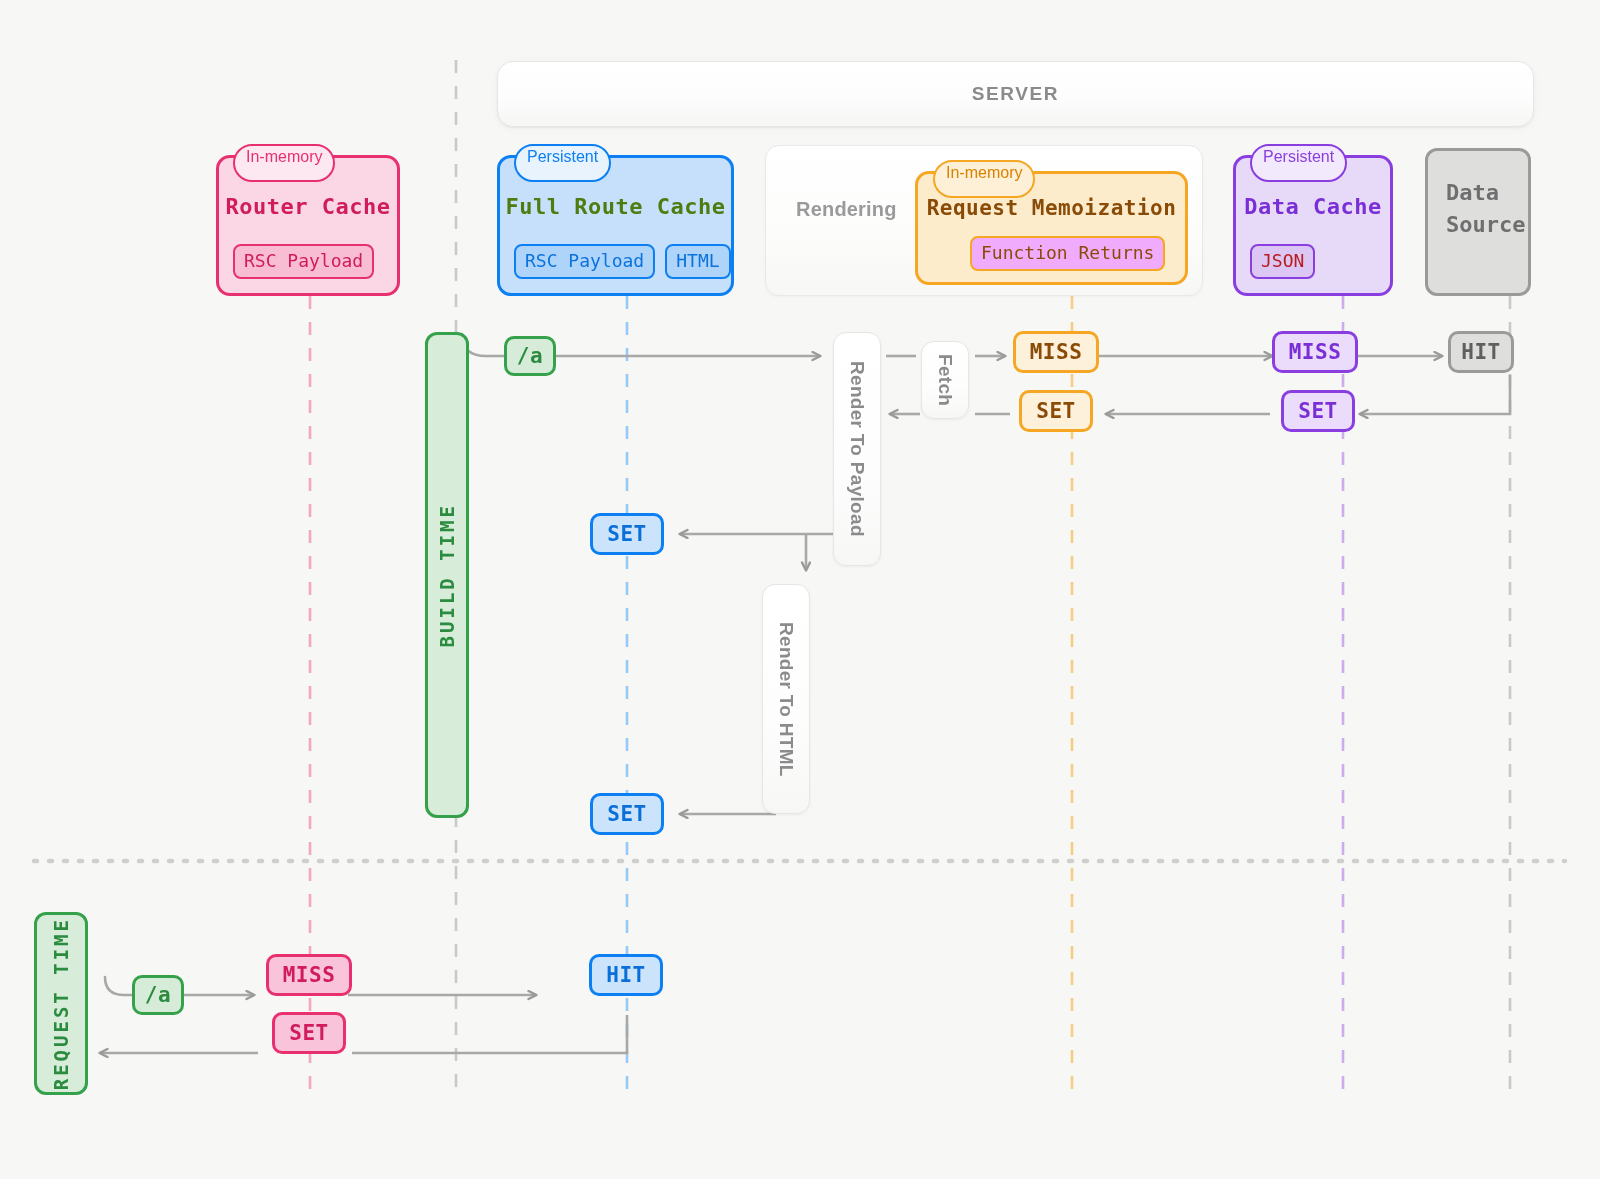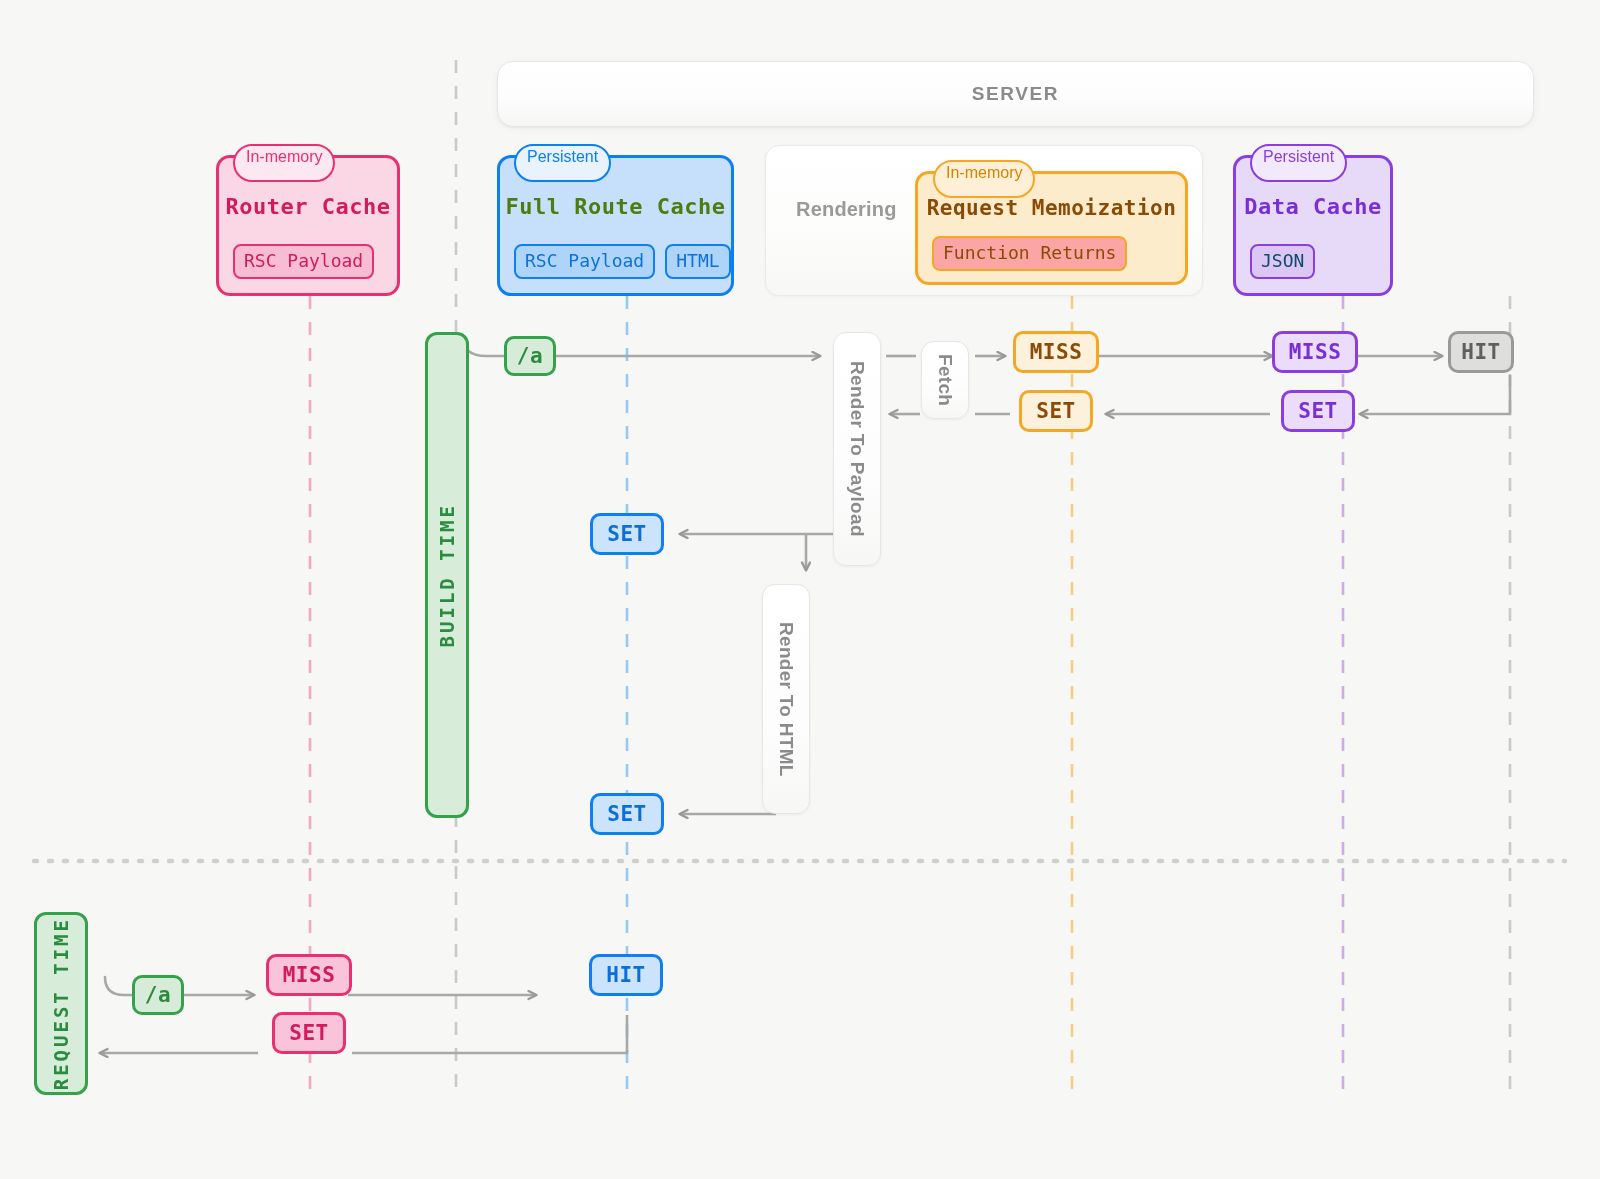--- a/index.html
+++ b/index.html
@@ -69,27 +69,27 @@
 
   
   .c-blue{border-color:#0c7ff2;background:#c6e0fb;}
   .c-blue .card-title{color:#4d7c0f;}
   .c-blue .chip{border-color:#0c7ff2;color:#0b72dd;background:#aed4fa;}
   .t-blue{border-color:#0c7ff2;color:#0c7ff2;background:#e8f3fe;}
 
   
   .c-orange{border-color:#f5a623;background:#fdeccb;}
   .c-orange .card-title{color:#8a4b06;}
-  .c-orange .chip{border-color:#f5a623;color:#8a4b06;background:#fca5a5;}
+  .c-orange .chip{border-color:#f5a623;color:#8a4b06;background:#f0abfc;margin-left:38px;}
   .t-orange{border-color:#f5a623;color:#d98200;background:#fdf0d6;}
 
   
   .c-purple{border-color:#8b3ee0;background:#e7d9f8;}
   .c-purple .card-title{color:#7a2fd6;}
-  .c-purple .chip{border-color:#8b3ee0;color:#0c4a6e;background:#dcc7f4;}
+  .c-purple .chip{border-color:#8b3ee0;color:#b91c1c;background:#dcc7f4;}
   .t-purple{border-color:#8b3ee0;color:#8b3ee0;background:#f2e9fc;}
 
   
   .c-gray{border-color:#9a9a9a;background:#dededd;border-radius:12px;}
   .c-gray .ds-title{
     position:absolute;left:18px;top:26px;right:10px;
     font-family:"DejaVu Sans Mono","Liberation Mono",monospace;
     font-size:22px;font-weight:700;color:#6f6f6f;line-height:1.45;
   }
 
@@ -245,20 +245,24 @@
   </div>
 
   <div class="card c-purple" style="left:1233px;top:155px;width:160px;height:141px;">
     <div class="badge-tag t-purple">Persistent</div>
     <div class="card-title">Data Cache</div>
     <div class="chiprow">
       <div class="chip">JSON</div>
     </div>
   </div>
 
+  <div class="card c-gray" style="left:1425px;top:148px;width:106px;height:148px;">
+    <div class="ds-title" style="white-space:pre-line;">Data
+Source</div>
+  </div>
 
   <div class="timebar" style="left:425px;top:332px;width:44px;height:486px;">
     <span>BUILD TIME</span>
   </div>
 
   <div class="timebar" style="left:34px;top:912px;width:54px;height:183px;">
     <span>REQUEST TIME</span>
   </div>
 
   <div class="vbox" style="left:833px;top:332px;width:48px;height:234px;">

